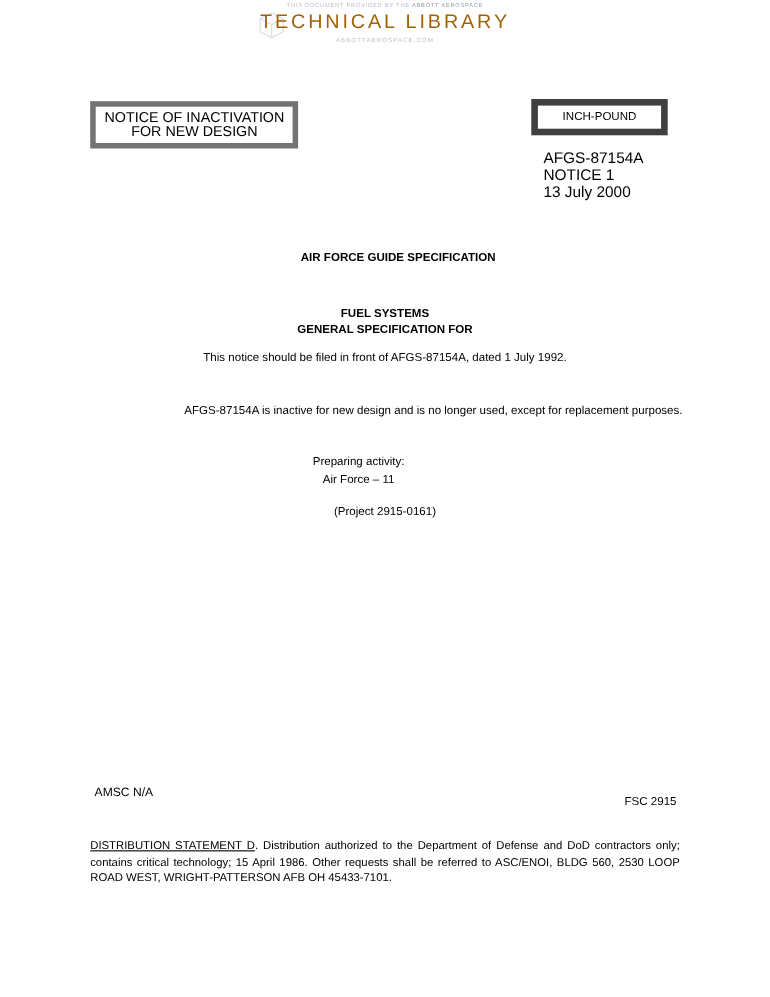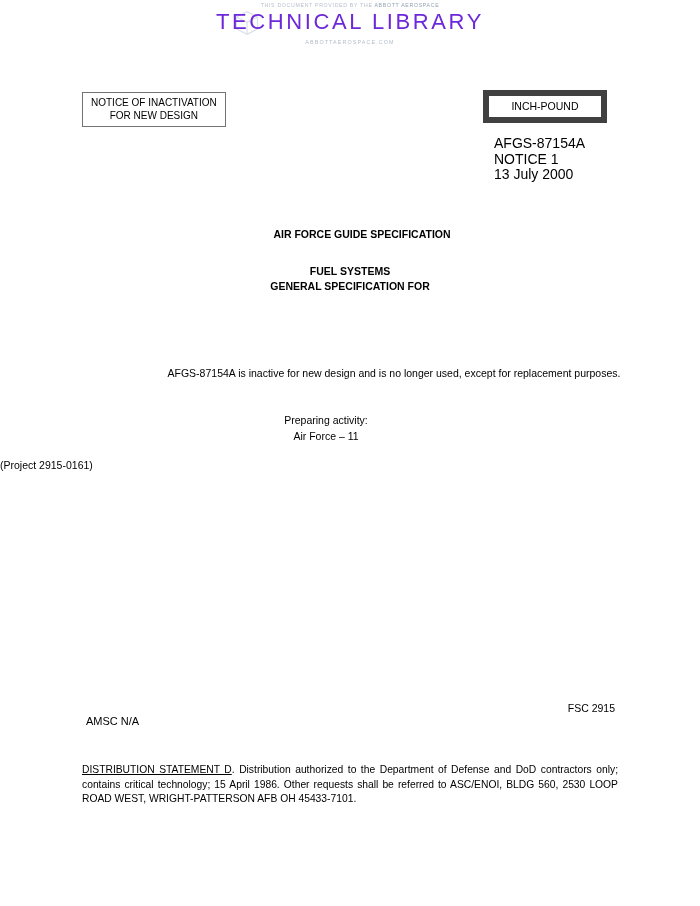--- a/index.html
+++ b/index.html
@@ -36,23 +36,23 @@
     font-size: 5.2px;
     letter-spacing: 0.7px;
     color: #b9c0cc;
     font-variant: small-caps;
     text-transform: uppercase;
   }
   .wm-line1 .dark {
     color: #93a0b4;
   }
   .wm-line2 {
-    font-size: 22px;
+    font-size: 18px;
     letter-spacing: 2.6px;
-    color: #6d28d9;
+    color: #a16207;
     margin-top: 1px;
     font-weight: 400;
   }
   .wm-line3 {
     font-size: 5.4px;
     letter-spacing: 1.1px;
     color: #b4bdc9;
     margin-top: 4px;
   }
   .wm-cube {
@@ -70,23 +70,23 @@
     left: 0;
     top: 0;
     width: 700px;
     height: 906px;
   }
 
   .notice-box {
     position: absolute;
     left: 82px;
     top: 92px;
-    border: 1px solid #737373;
+    border: 5px solid #737373;
     padding: 3px 8px 4px 8px;
-    font-size: 10px;
+    font-size: 13px;
     line-height: 13px;
     text-align: center;
     white-space: nowrap;
   }
 
   .inch-pound-box {
     position: absolute;
     left: 483px;
     top: 90px;
     width: 112px;
@@ -108,21 +108,21 @@
     position: absolute;
     left: 0;
     top: 227px;
     width: 700px;
     text-align: center;
     font-size: 10.5px;
     font-weight: bold;
     line-height: 15px;
   }
   .title-block .spec-title {
-    margin-bottom: 22px;
+    margin-bottom: 36px;
     padding-left: 24px;
   }
 
   .para1 {
     position: absolute;
     left: 0;
     top: 319px;
     width: 700px;
     text-align: center;
     font-size: 10.5px;
@@ -148,34 +148,34 @@
   }
   .prep-block .prep-indent {
     display: block;
   }
 
   .project {
     position: absolute;
     left: 0;
     top: 459px;
     width: 700px;
-    text-align: left;
+    text-align: center;
     font-size: 10.5px;
   }
 
   .amsc {
     position: absolute;
     left: 86px;
     top: 715px;
     font-size: 11px;
   }
   .fsc {
     position: absolute;
     right: 85px;
-    top: 702px;
+    top: 723px;
     font-size: 10.5px;
     padding-left: 46px;
   }
 
   .distribution {
     position: absolute;
     left: 82px;
     top: 763px;
     width: 536px;
     font-size: 10.3px;
@@ -222,20 +222,21 @@
     <div>NOTICE 1</div>
     <div>13 July 2000</div>
   </div>
 
   <div class="title-block">
     <div class="spec-title">AIR FORCE GUIDE SPECIFICATION</div>
     <div>FUEL SYSTEMS</div>
     <div>GENERAL SPECIFICATION FOR</div>
   </div>
 
+  <div class="para1">This notice should be filed in front of AFGS-87154A, dated 1 July 1992.</div>
   <div class="para2">AFGS-87154A is inactive for new design and is no longer used, except for replacement purposes.</div>
 
   <div class="prep-block">
     <span class="prep-indent">Preparing activity:</span>
     <span class="prep-indent">Air Force – 11</span>
   </div>
 
   <div class="project">(Project 2915-0161)</div>
 
   <div class="amsc">AMSC N/A</div>

